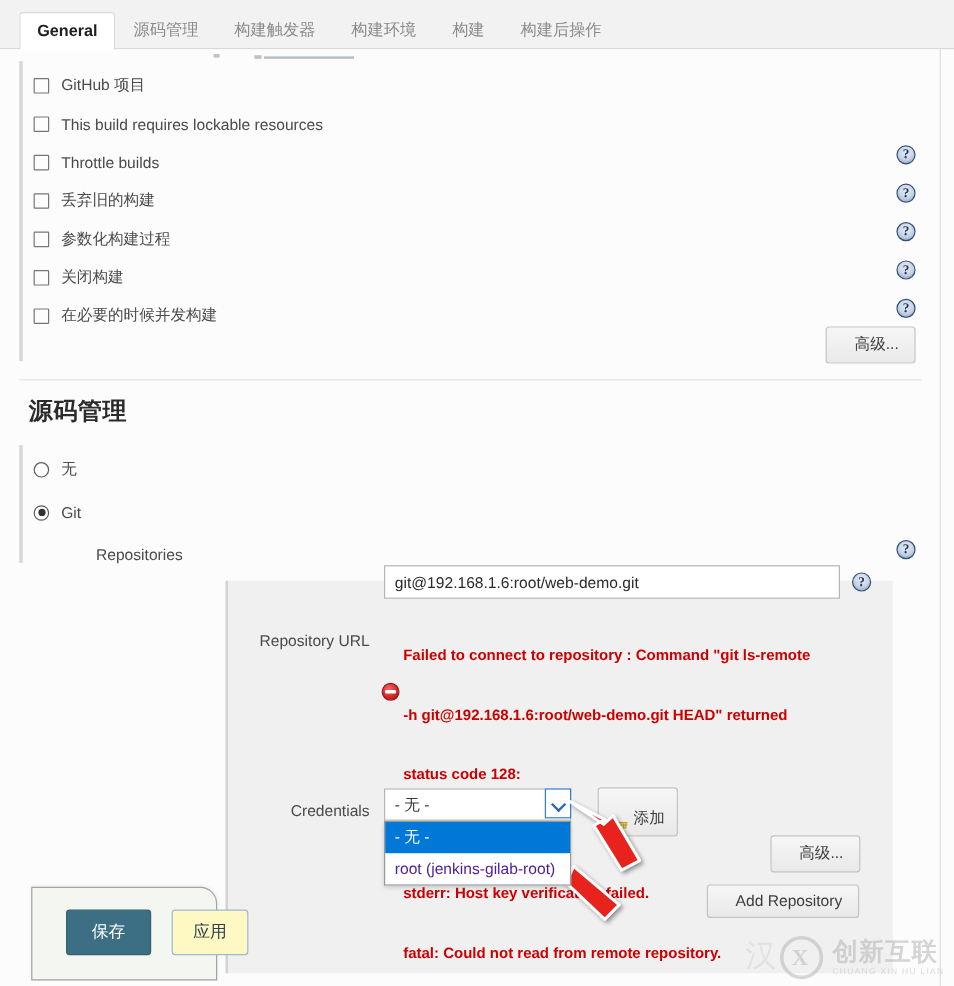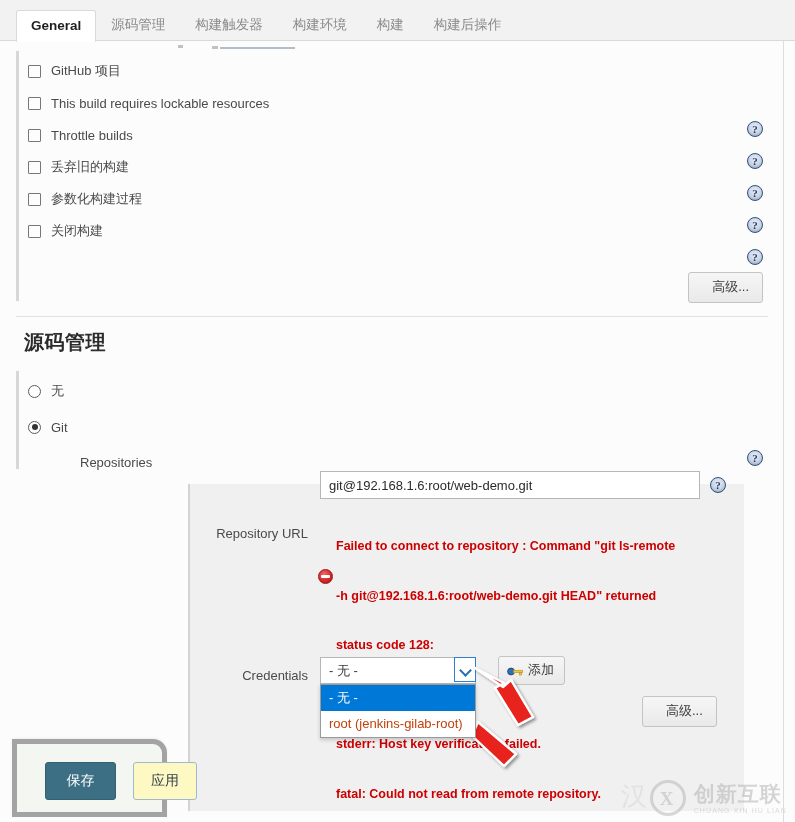--- a/index.html
+++ b/index.html
@@ -289,54 +289,54 @@
     border: 1px solid #9a9a9a;
     background: #ffffff;
     box-sizing: border-box;
     z-index: 20;
     box-shadow: 0 2px 4px rgba(0,0,0,.18);
   }
   .dd-item {
     font-size: 13px;
     padding: 4px 8px 5px 8px;
     line-height: 17px;
-    color: #c2410c;
+    color: #4c1d95;
     cursor: pointer;
     white-space: nowrap;
   }
   .dd-item.sel {
     background: #0078d7;
     color: #ffffff;
   }
   .add-btn {
     position: absolute;
     display: flex;
-    align-items: center;
+    align-items: flex-end;
     gap: 5px;
-    padding: 4px 10px 5px 8px;
+    padding: 16px 10px 5px 8px;
   }
   .key-icon {
     width: 16px; height: 11px;
     position: relative;
     flex: none;
   }
   
   .arrow {
     position: absolute;
     pointer-events: none;
   }
   
   .floatbar {
     position: absolute;
-    left: 12px;
+    left: 26px;
     top: 739px;
     width: 155px;
     height: 78px;
     background: #f4f6f2;
-    border: 5px solid #a3a3a3;
+    border: 1px solid #a3a3a3;
     border-radius: 0 14px 0 0;
     box-sizing: border-box;
     box-shadow: 0 -1px 3px rgba(0,0,0,.05);
     z-index: 15;
   }
   .btn-save {
     position: absolute;
     left: 28px; top: 18px;
     width: 71px; height: 38px;
     background: #3d6f84;
@@ -460,20 +460,24 @@
         <span class="chk-box"></span>
         <span class="chk-label">丢弃旧的构建</span>
       </div>
       <div class="chk-row">
         <span class="chk-box"></span>
         <span class="chk-label">参数化构建过程</span>
       </div>
       <div class="chk-row">
         <span class="chk-box"></span>
         <span class="chk-label">关闭构建</span>
+      </div>
+      <div class="chk-row">
+        <span class="chk-box"></span>
+        <span class="chk-label">在必要的时候并发构建</span>
       </div>
     </div>
 
     <div class="helpicon help-col" style="top:80px;">?</div>
     <div class="helpicon help-col" style="top:112px;">?</div>
     <div class="helpicon help-col" style="top:144px;">?</div>
     <div class="helpicon help-col" style="top:176px;">?</div>
     <div class="helpicon help-col" style="top:208px;">?</div>
 
     <button class="btn" style="position:absolute; right:20px; top:231px;">高级...</button>
@@ -534,20 +538,21 @@
         <svg width="16" height="11" viewBox="0 0 16 11" xmlns="http://www.w3.org/2000/svg">
           <circle cx="4" cy="5.5" r="3.4" fill="#2f6fb0" stroke="#1f4a7a" stroke-width="1"></circle>
           <rect x="6.5" y="4.3" width="9" height="2.4" fill="#e8c84b" stroke="#b99a20" stroke-width=".7"></rect>
           <rect x="12.6" y="6.4" width="2" height="2.6" fill="#e8c84b" stroke="#b99a20" stroke-width=".7"></rect>
         </svg>
       </span>
       <span>添加</span>
     </button>
 
     <button class="btn" style="position:absolute; left:642px; top:655px;">高级...</button>
+    <button class="btn" style="position:absolute; left:589px; top:696px;">Add Repository</button>
 
   </div>
 
   <svg class="arrow" style="left:470px; top:662px; width:80px; height:78px;" viewBox="0 0 80 78">
     <defs>
       <filter id="shA" x="-30%" y="-30%" width="180%" height="180%">
         <feDropShadow dx="2" dy="2" stdDeviation="1.6" flood-color="#000" flood-opacity=".4"></feDropShadow>
       </filter>
     </defs>
     <g filter="url(#shA)">

